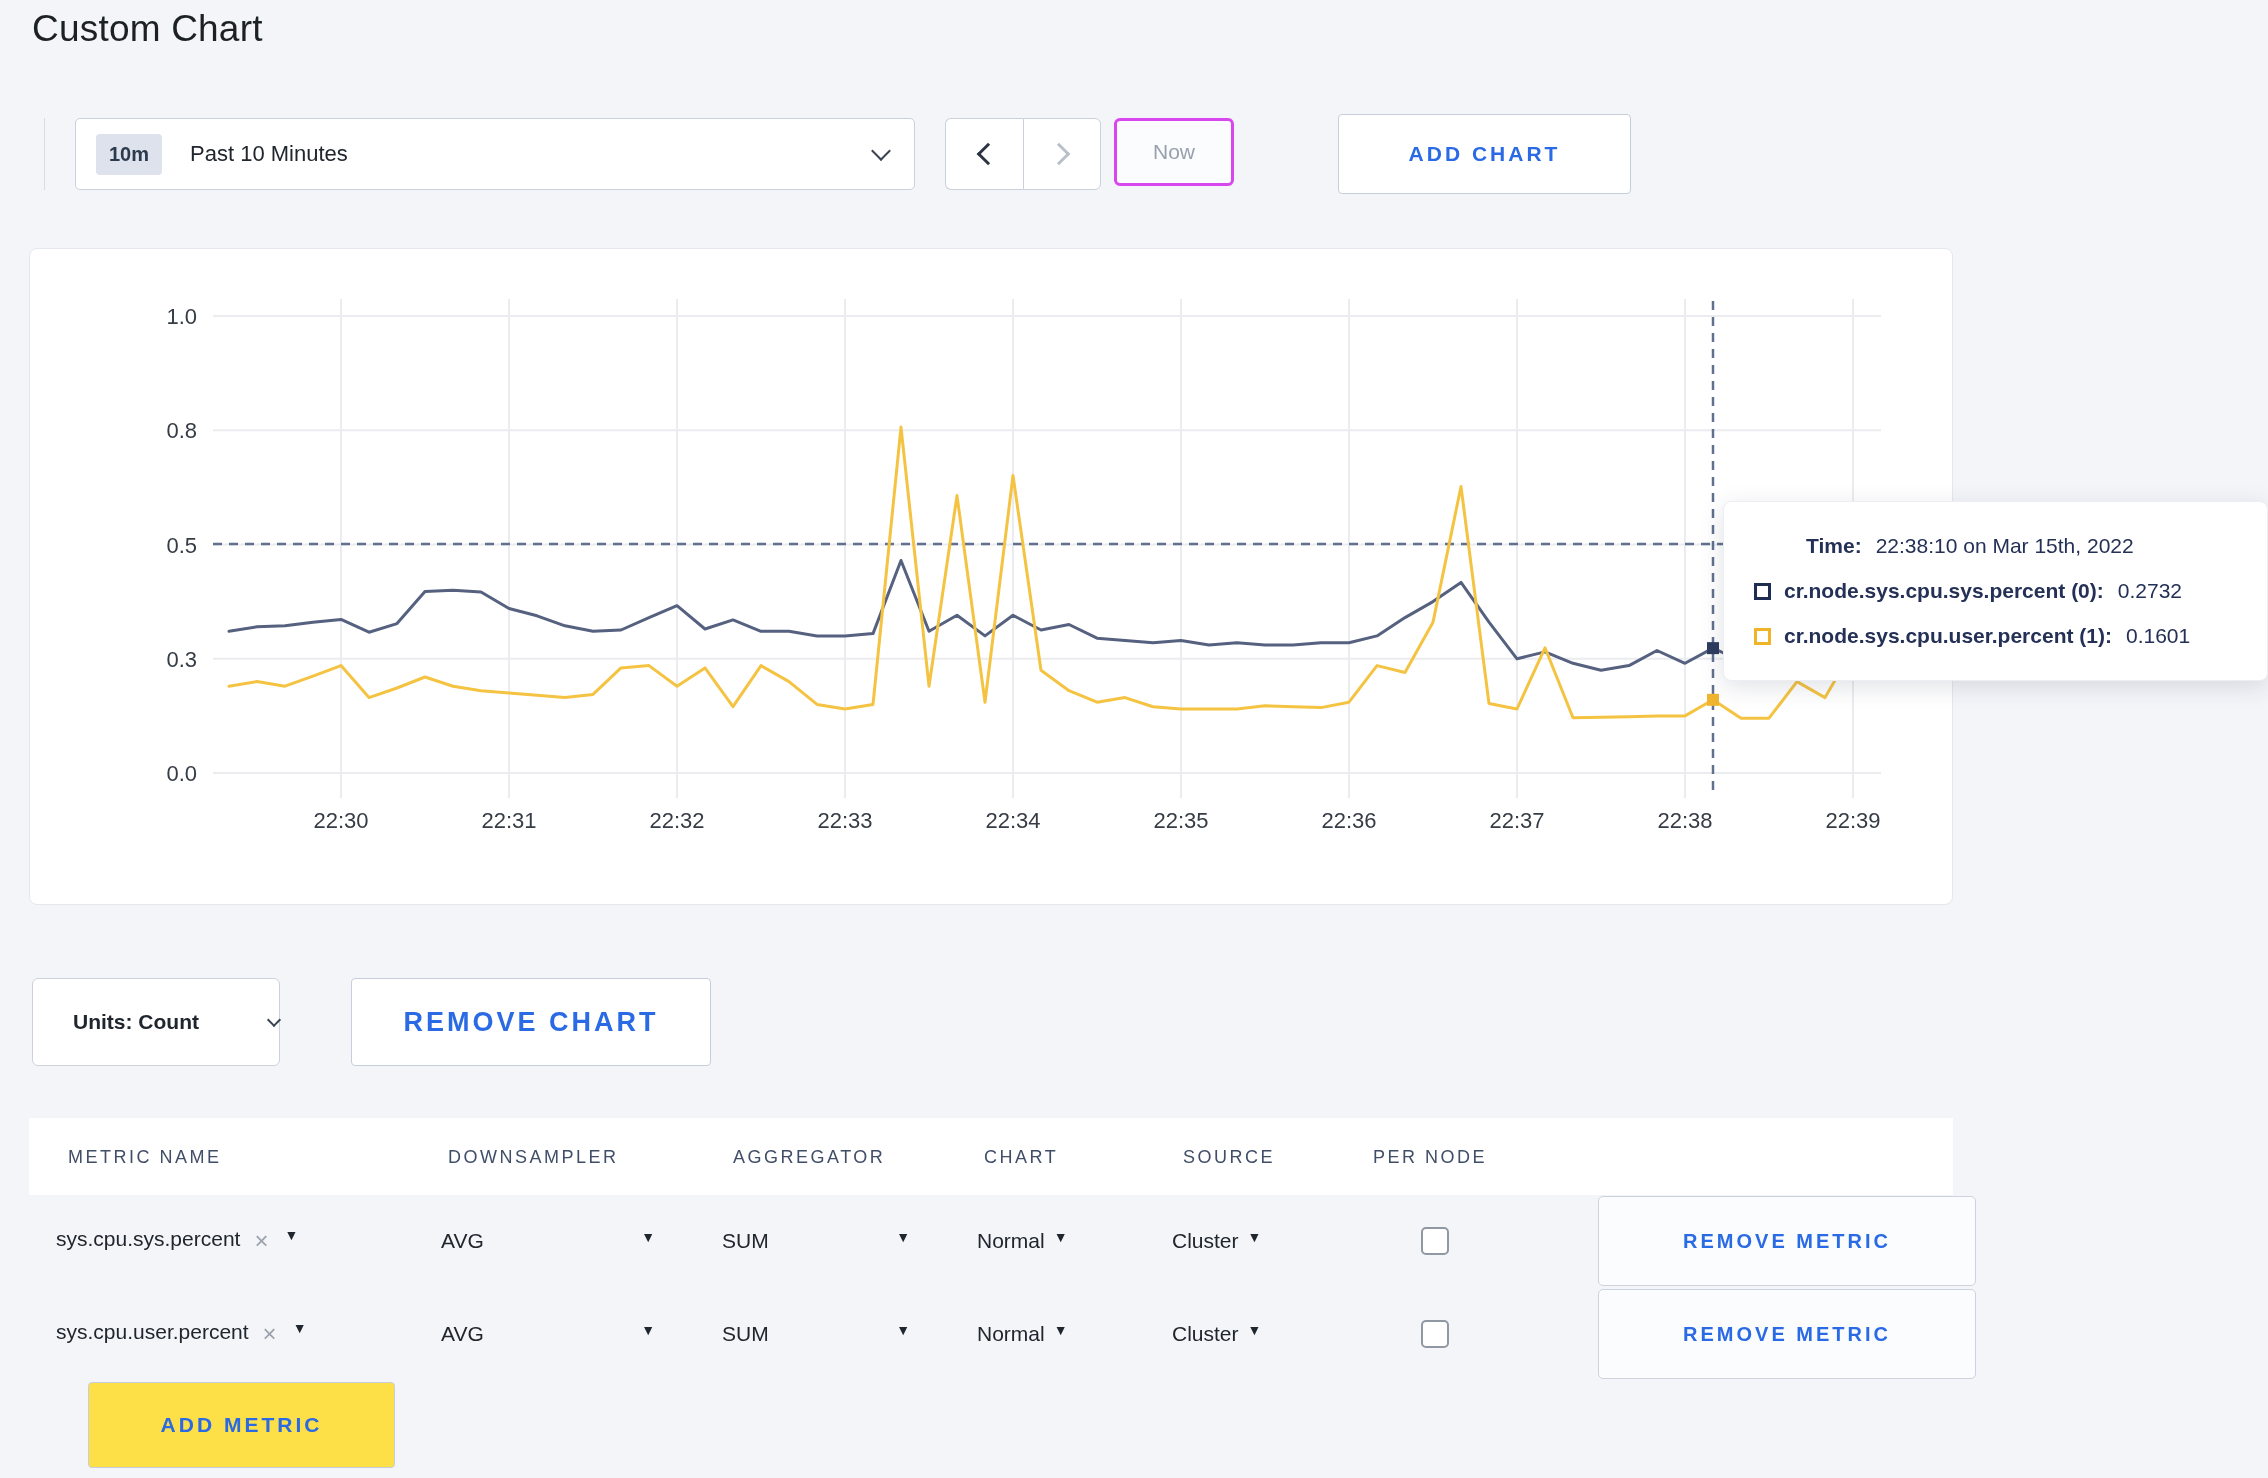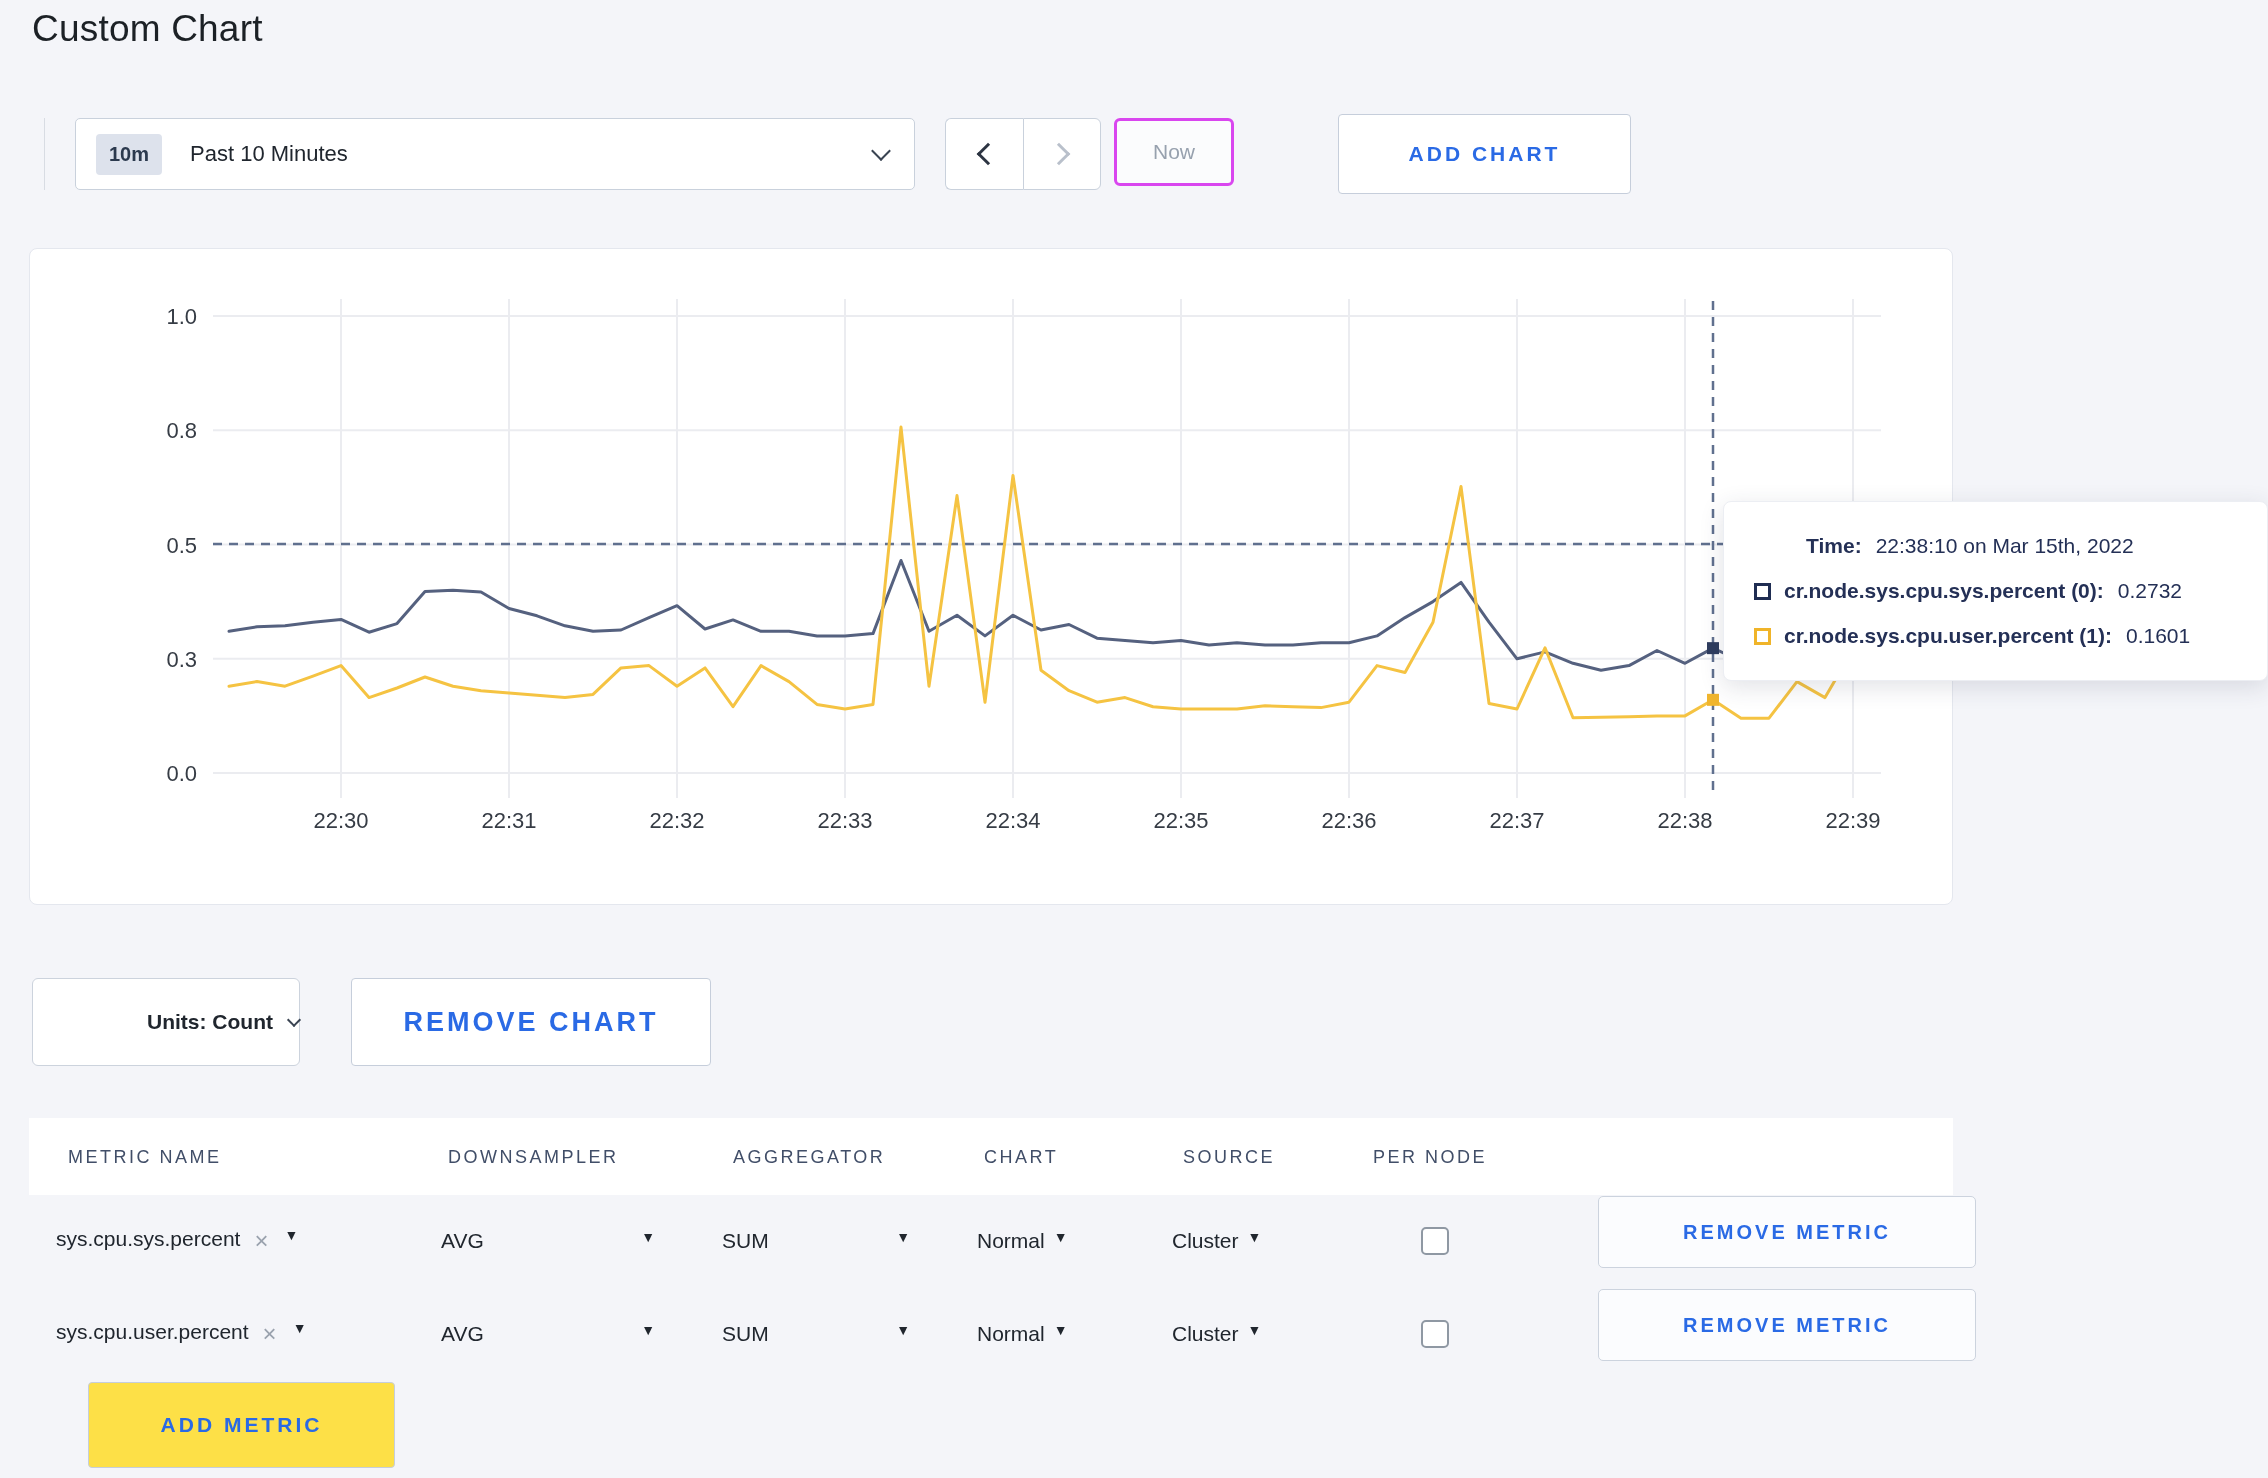--- a/index.html
+++ b/index.html
@@ -31,36 +31,36 @@
   .chart-card { left:29px; top:248px; width:1924px; height:657px; background:#fff; border:1px solid #e4e7ee; border-radius:8px; }
   .chart-svg { position:absolute; left:0; top:0; }
   .tooltip { position:absolute; left:1693px; top:252px; width:545px; height:180px; background:#fff; border:1px solid #eceef3; border-radius:8px; box-shadow:0 6px 24px rgba(40,50,80,.14); z-index:5; padding:24px 0 0 30px; color:#243056; }
   .tt-time-row { margin:8px 0 0 52px; font-size:21px; }
   .tt-time-key { font-weight:bold; margin-right:14px; }
   .tt-series-row { display:flex; align-items:center; margin-top:21px; font-size:21px; }
   .tt-swatch { width:17px; height:17px; border:3.5px solid #1f2d52; margin-right:13px; flex:none; }
   .tt-name { font-weight:bold; margin-right:14px; white-space:nowrap; }
 
   
-  .units-box { left:32px; top:978px; width:268px; height:88px; background:#fff; border:1px solid #ccd3dd; border-radius:6px; display:flex; align-items:center; justify-content:flex-end; gap:16px; cursor:pointer; }
+  .units-box { left:32px; top:978px; width:248px; height:88px; background:#fff; border:1px solid #ccd3dd; border-radius:6px; display:flex; align-items:center; justify-content:space-between; gap:16px; cursor:pointer;padding-left:40px; }
   .units-label { font-size:21px; font-weight:bold; color:#20262e; }
   .chev.small { width:10px; height:10px; border-width:2px; margin-top:-4px; }
   .remove-chart-btn { left:313px; top:978px; width:360px; height:88px; font-size:27px; }
 
   
   .tbl-header { left:29px; top:1118px; width:1924px; height:77px; background:#fff; }
   .th { position:absolute; top:50%; transform:translateY(-50%); font-size:18px; letter-spacing:2.5px; color:#414e68; font-weight:500; white-space:nowrap; }
   .mrow { left:29px; width:1924px; height:90px; }
   .cell { position:absolute; top:50%; transform:translateY(-50%); display:flex; align-items:flex-start; font-size:21px; color:#20262e; white-space:nowrap; }
   .x-icon { color:#9aa2ae; font-size:24px; margin-left:14px; cursor:pointer; }
   .tri { font-size:14px; color:#20262e; cursor:pointer; }
   .cell .tri { margin-left:16px; }
   .cell.spread { justify-content:space-between; }
   .checkbox { position:absolute; left:1392px; top:31px; width:28px; height:28px; background:#fff; border:2px solid #8f98a3; border-radius:5px; cursor:pointer; }
-  .remove-metric-btn { position:absolute; left:1531px; top:0; width:378px; height:72px; font-size:20px; background:#fbfcfe; border-radius:5px; }
+  .remove-metric-btn { position:absolute; left:1531px; top:0; width:378px; height:90px; font-size:20px; background:#fbfcfe; border-radius:5px; }
   .add-metric-btn { left:50px; top:1382px; width:307px; height:86px; font-size:21px; background:#fde047; }
 </style>
 </head>
 <body>
 
 <div class="abs page-title">Custom Chart</div>
 
 <div class="abs ctrl-divider"></div>
 
 <div class="abs time-dropdown">

